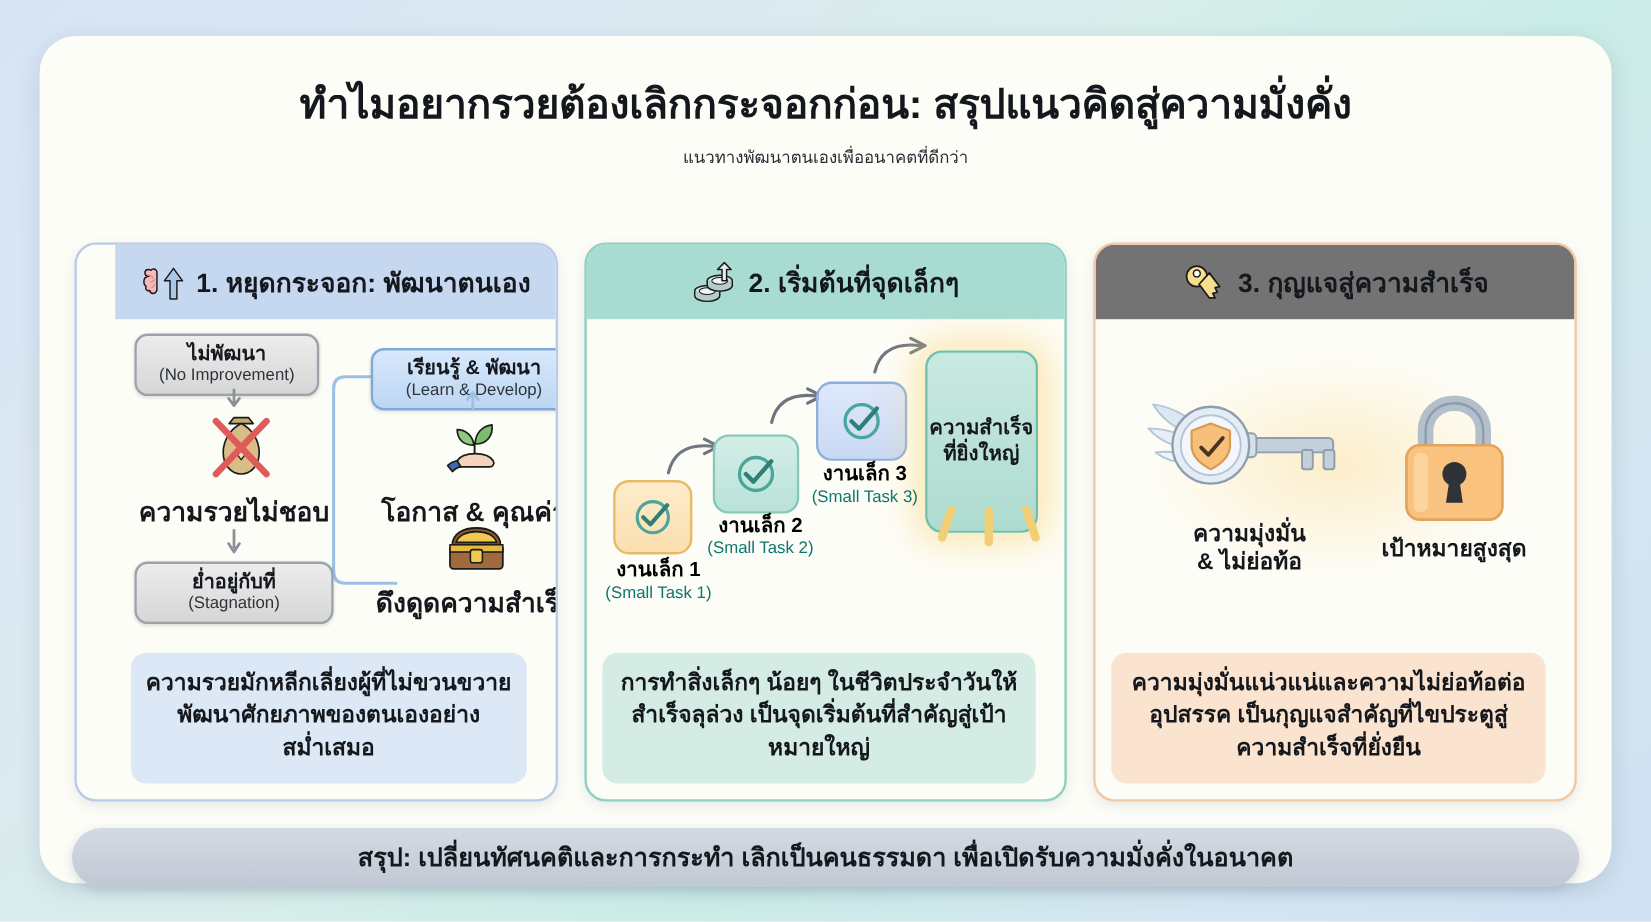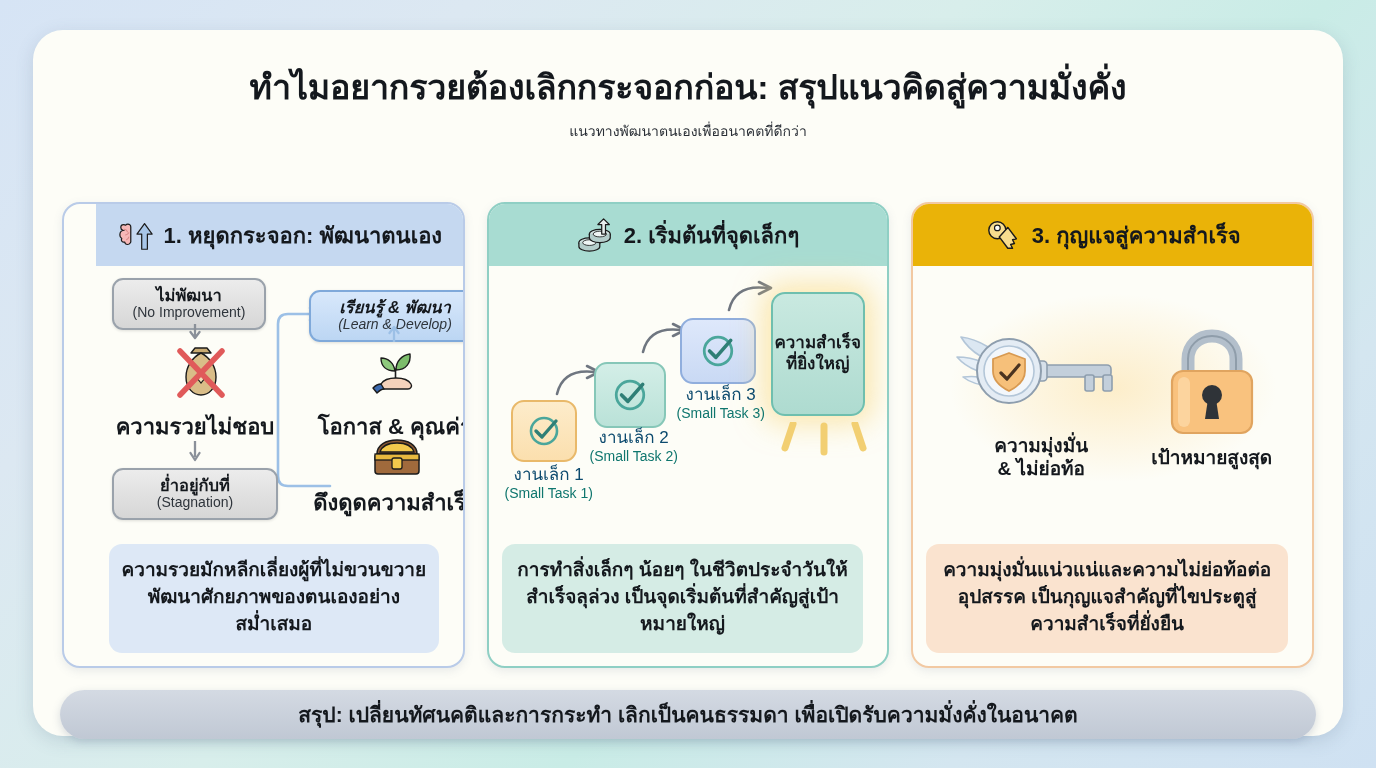--- a/index.html
+++ b/index.html
@@ -79,21 +79,21 @@
   .card-head {
     height: 62px;
     display: flex;
     align-items: center;
     justify-content: center;
     gap: 9px;
     flex: 0 0 auto;
   }
   .card.c1 .card-head { background: #c5d8f0; }
   .card.c2 .card-head { background: #a8dcd2; }
-  .card.c3 .card-head { background: #eab308; }
+  .card.c3 .card-head { background: #737373; }
 
   .card-head-title {
     font-size: 22px;
     font-weight: bold;
     color: #14181d;
     white-space: nowrap;
   }
   .head-icon { width: 38px; height: 34px; flex: 0 0 auto; }
 
   .card-body {
@@ -124,21 +124,20 @@
     padding: 6px 10px 7px 10px;
     line-height: 1.12;
     background: linear-gradient(180deg,#ececec 0%, #d6d6d6 100%);
     box-shadow: 0 1px 3px rgba(0,0,0,.12);
   }
   .node .th { font-size: 16.5px; font-weight: bold; color: #14181d; display:block; }
   .node .en { font-size: 14px; color: #2e343b; display:block; margin-top:1px;}
   .node.blue {
     background: linear-gradient(180deg,#d8e8fb 0%, #bcd6f3 100%);
     border-color: #7fa9da;
-    font-style: italic;
   }
 
   #n-noimp  { left: 16px;  top: 12px;  width: 154px; }
   #n-stag   { left: 16px;  top: 202px; width: 166px; }
   #n-learn  { left: 213px; top: 24px;  width: 172px; }
 
   .lbl {
     position: absolute;
     text-align: center;
     font-size: 22px;
@@ -172,32 +171,32 @@
     align-items: center;
     justify-content: center;
   }
   #s1 { left: 22px;  top: 134px; width: 66px; height: 62px;
         background: linear-gradient(180deg,#fdeccb 0%,#fbdfae 100%); border-color: #e9b96a; }
   #s2 { left: 105px; top: 96px;  width: 72px; height: 66px;
         background: linear-gradient(180deg,#d3eee7 0%,#bae2d8 100%); border-color: #86c7b8; }
   #s3 { left: 191px; top: 52px;  width: 76px; height: 66px;
         background: linear-gradient(180deg,#dee8fb 0%,#c9d9f4 100%); border-color: #90aedd; }
   #big {
-    position: absolute; left: 282px; top: 26px; width: 94px; height: 124px;
+    position: absolute; left: 282px; top: 26px; width: 94px; height: 152px;
     border-radius: 14px;
     background: linear-gradient(180deg,#c9e9e0 0%,#aedbd0 100%);
     border: 2px solid #6fbfae;
     display: flex; align-items: center; justify-content: center;
     text-align: center;
     font-size: 17px; font-weight: bold; color: #14181d; line-height: 1.22;
     box-shadow: 0 0 28px 9px rgba(250,215,120,.55);
   }
 
   .step-lbl { position: absolute; text-align: center; line-height: 1.1; }
-  .step-lbl .th { display:block; font-size: 17px; font-weight: normal; color:#0c4a6e;}
+  .step-lbl .th { display:block; font-size: 17px; font-weight: bold; color:#000000;}
   .step-lbl .en { display:block; font-size: 14px; color:#0f766e; margin-top: 1px;}
   #sl1 { left: 5px;   top: 200px; width: 110px; }
   #sl2 { left: 90px;  top: 163px; width: 110px; }
   #sl3 { left: 174px; top: 120px; width: 116px; }
 
   .hop { position: absolute; }
   #h1 { left: 64px;  top: 96px; }
   #h2 { left: 150px; top: 54px; }
   #h3 { left: 236px; top: 12px; }
 

